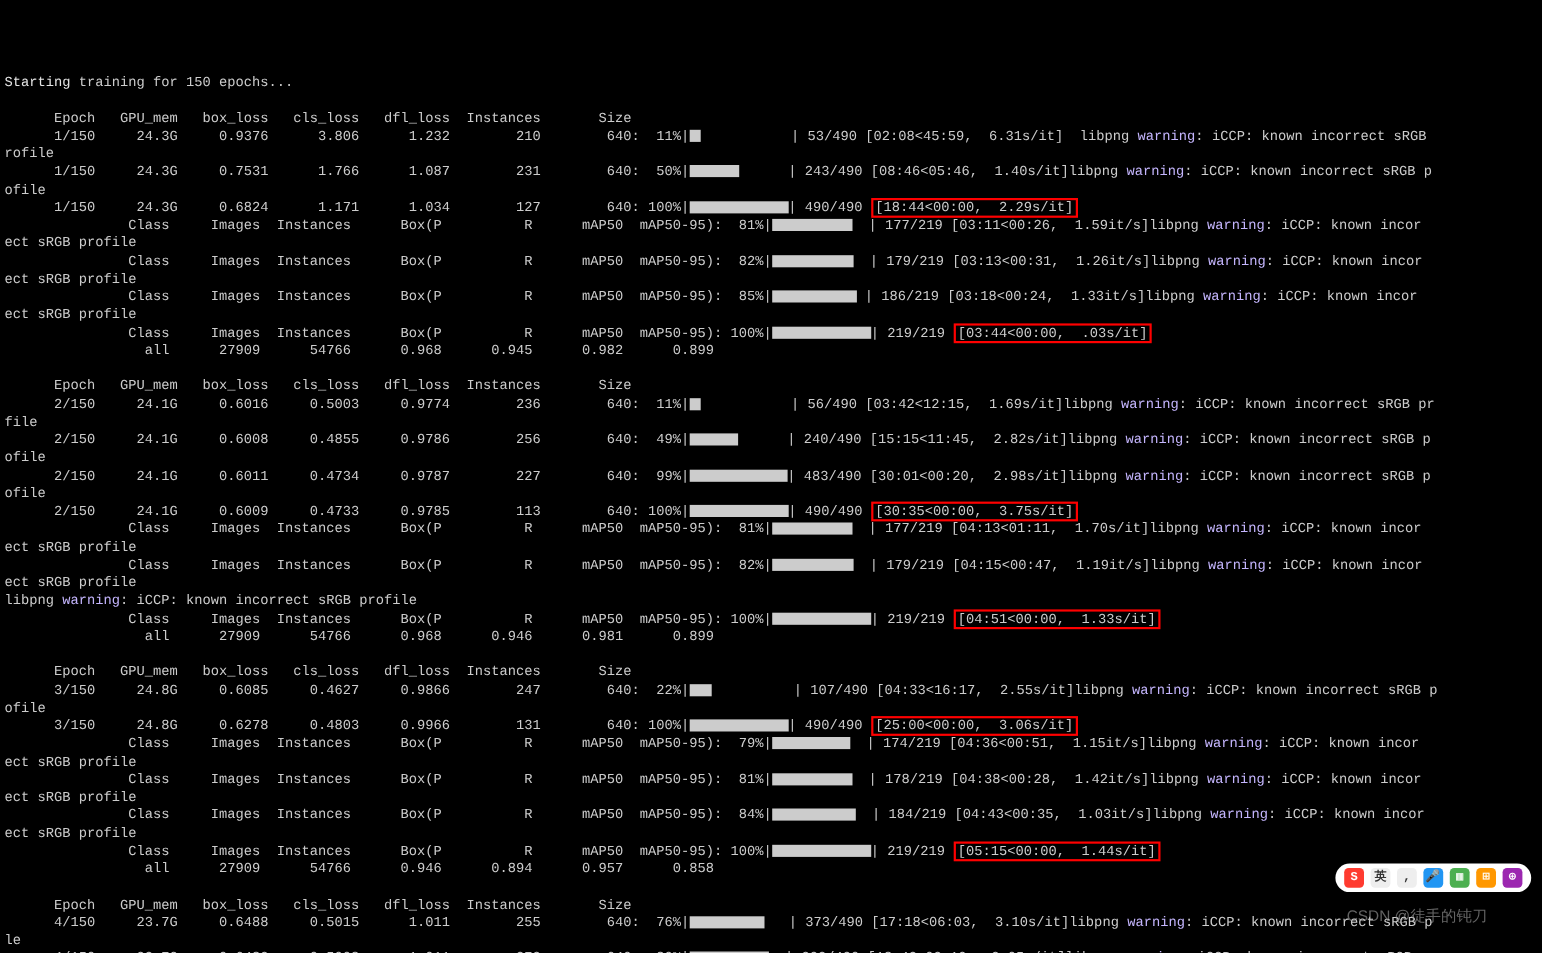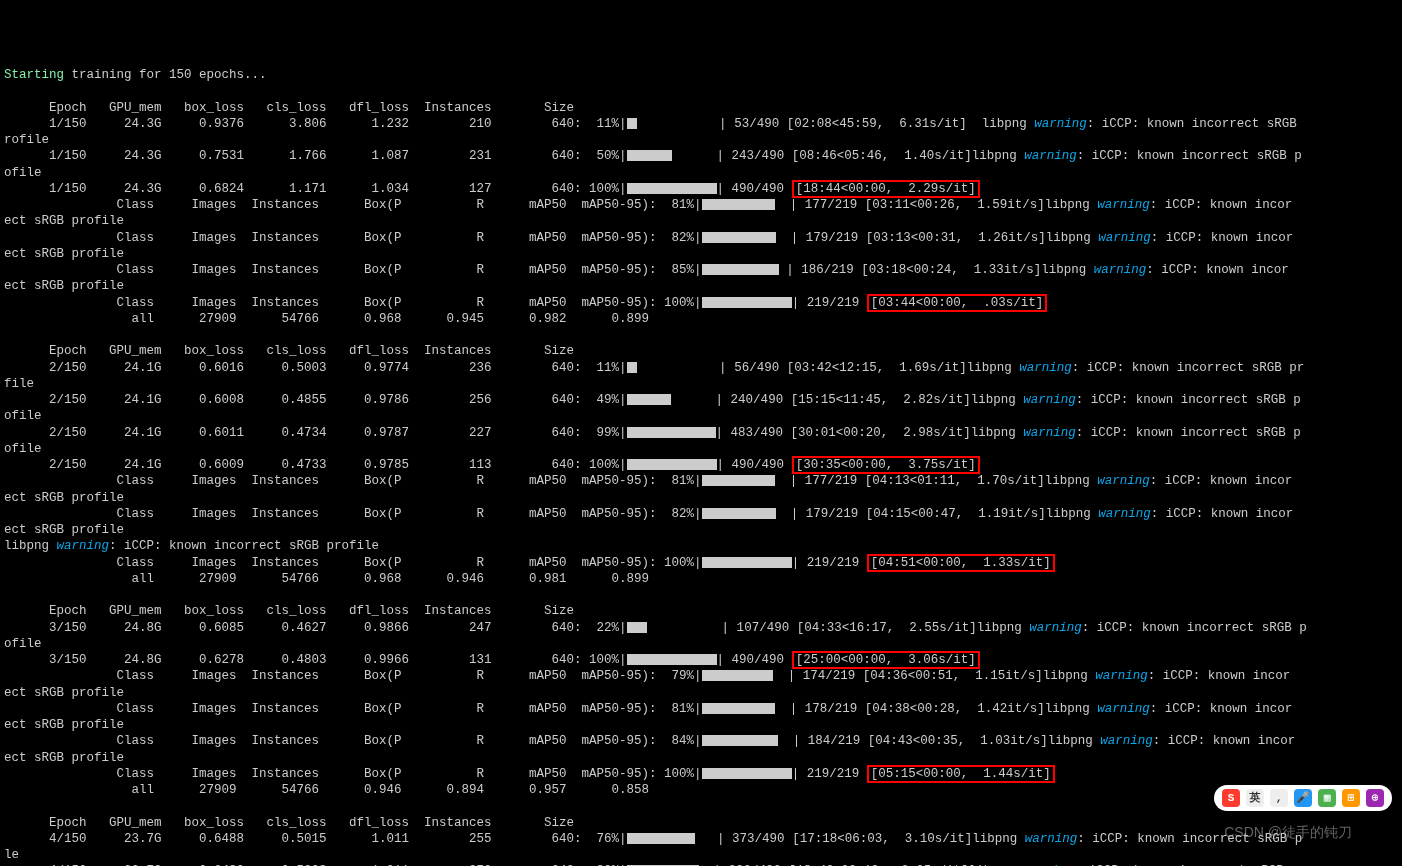--- a/index.html
+++ b/index.html
@@ -6,22 +6,22 @@
 body {
   background: #000;
   color: #ccc;
   font-family: 'Consolas', 'Monaco', 'Courier New', monospace;
   font-size: 12.5px;
   line-height: 1.3;
   white-space: pre;
   padding: 2px 4px;
   overflow: hidden;
 }
-.cyan { color: #86efac; text-align: right; }
-.yellow { color: #0ea5e9; font-style: italic; }
+.cyan { color: #e5e5e5; text-align: right; }
+.yellow { color: #c4b5fd; }
 .bar-fill { background: #ccc; display: inline-block; height: 11px; vertical-align: middle; }
 .box { border: 2px solid #ff0000; display: inline; padding: 0 2px; margin-top: 17px; }
 .watermark {
   position: fixed;
   bottom: 25px;
   right: 50px;
   color: rgba(180,180,180,0.55);
   font-size: 14px;
   font-family: sans-serif;
   white-space: nowrap;

